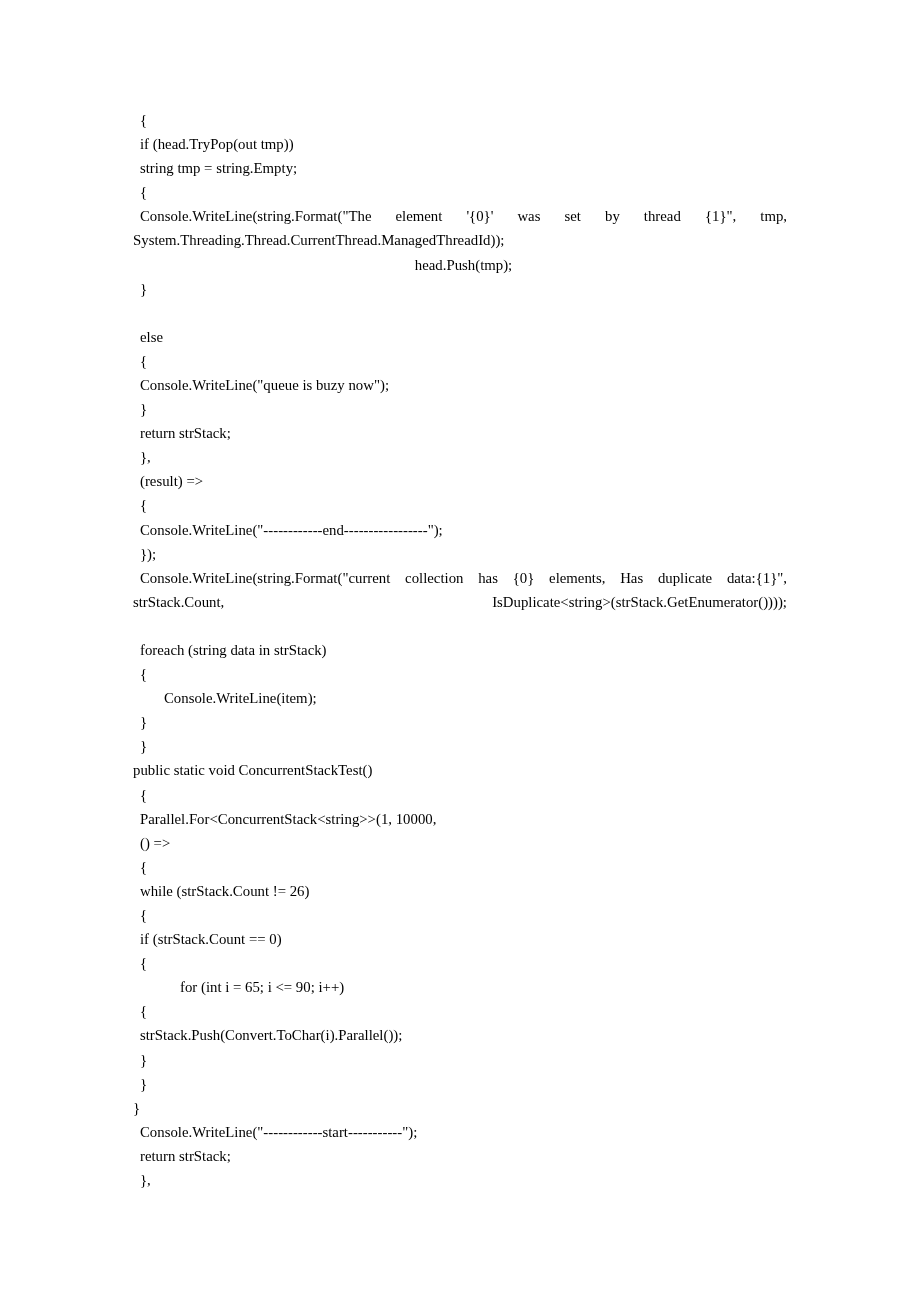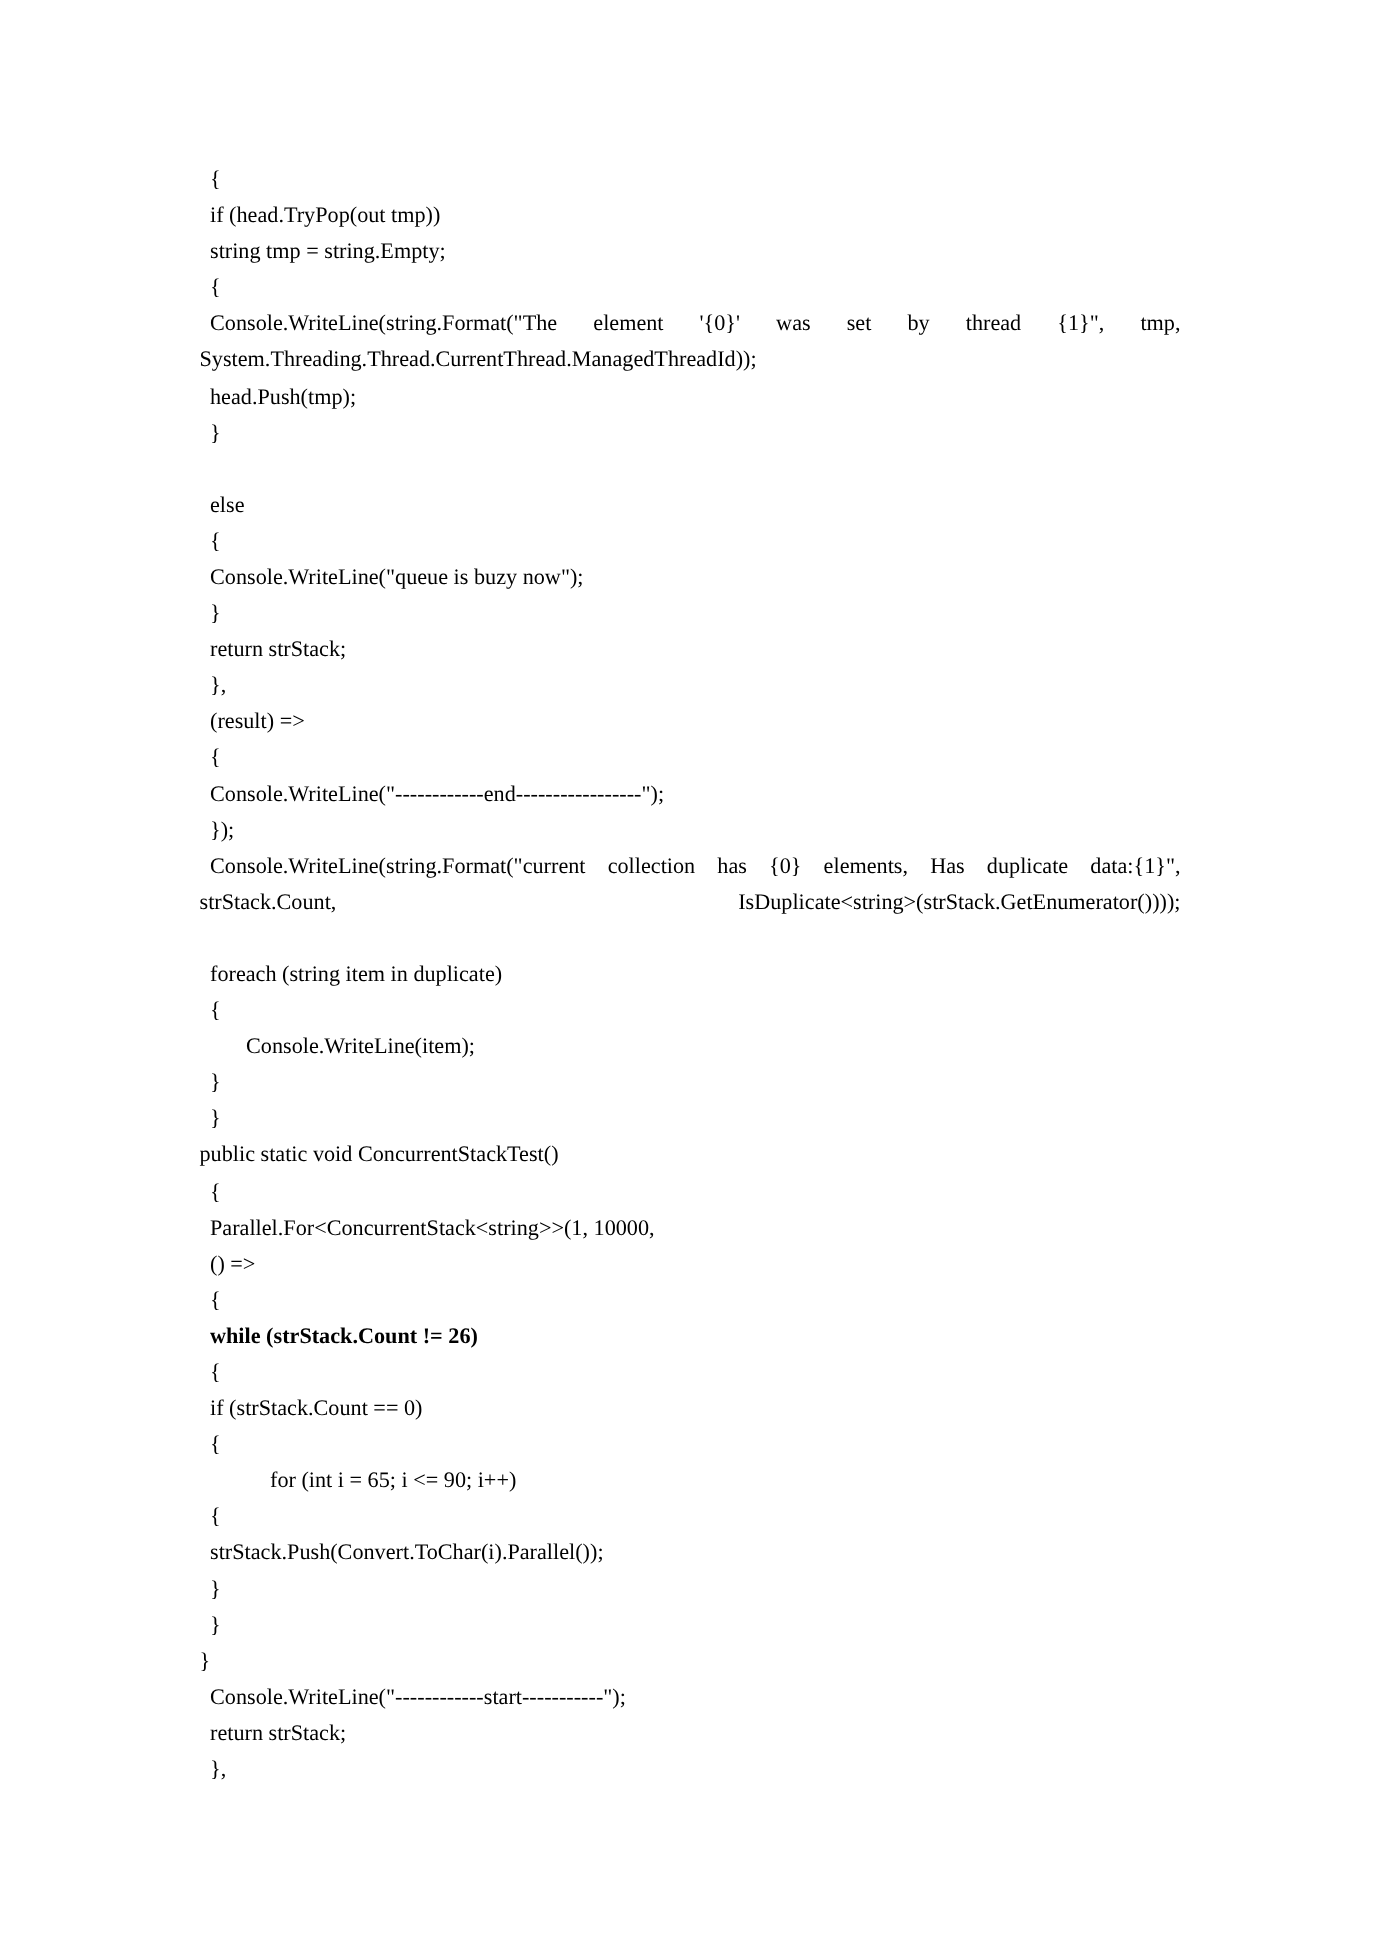--- a/index.html
+++ b/index.html
@@ -51,45 +51,45 @@
 </head>
 <body>
 
 <div id="page">
   <div id="code-block">
       <div class="ln" style="padding-left: 7px;">{</div>
       <div class="ln" style="padding-left: 7px;">if (head.TryPop(out tmp))</div>
       <div class="ln" style="padding-left: 7px;">string tmp = string.Empty;</div>
       <div class="ln" style="padding-left: 7px;">{</div>
       <div class="ln just" style="text-indent: 7px;">Console.WriteLine(string.Format("The element '{0}' was set by thread {1}", tmp, System.Threading.Thread.CurrentThread.ManagedThreadId));</div>
-      <div class="ln" style="padding-left: 7px;">head.Push(tmp);</div>
+      <div class="ln" style="padding-left: 7px; text-align: center;">head.Push(tmp);</div>
       <div class="ln" style="padding-left: 7px;">}</div>
       <div class="ln" style="padding-left: 7px; margin-top: 24px;">else</div>
       <div class="ln" style="padding-left: 7px;">{</div>
       <div class="ln" style="padding-left: 7px;">Console.WriteLine("queue is buzy now");</div>
       <div class="ln" style="padding-left: 7px;">}</div>
       <div class="ln" style="padding-left: 7px;">return strStack;</div>
       <div class="ln" style="padding-left: 7px;">},</div>
       <div class="ln" style="padding-left: 7px;">(result) =&gt;</div>
       <div class="ln" style="padding-left: 7px;">{</div>
       <div class="ln" style="padding-left: 7px;">Console.WriteLine("------------end-----------------");</div>
       <div class="ln" style="padding-left: 7px;">});</div>
       <div class="ln just" style="text-indent: 7px;">Console.WriteLine(string.Format("current collection has {0} elements, Has duplicate data:{1}", strStack.Count, IsDuplicate&lt;string&gt;(strStack.GetEnumerator())));</div>
       <div class="ln blank"></div>
-      <div class="ln" style="padding-left: 7px;">foreach (string item in duplicate)</div>
+      <div class="ln" style="padding-left: 7px;">foreach (string data in strStack)</div>
       <div class="ln" style="padding-left: 7px;">{</div>
       <div class="ln" style="padding-left: 7px; margin-left: 24px;">Console.WriteLine(item);</div>
       <div class="ln" style="padding-left: 7px;">}</div>
       <div class="ln" style="padding-left: 7px;">}</div>
       <div class="ln">public static void ConcurrentStackTest()</div>
       <div class="ln" style="padding-left: 7px;">{</div>
       <div class="ln" style="padding-left: 7px;">Parallel.For&lt;ConcurrentStack&lt;string&gt;&gt;(1, 10000,</div>
       <div class="ln" style="padding-left: 7px;">() =&gt;</div>
       <div class="ln" style="padding-left: 7px;">{</div>
-      <div class="ln" style="padding-left: 7px; font-weight: bold;">while (strStack.Count != 26)</div>
+      <div class="ln" style="padding-left: 7px;">while (strStack.Count != 26)</div>
       <div class="ln" style="padding-left: 7px;">{</div>
       <div class="ln" style="padding-left: 7px;">if (strStack.Count == 0)</div>
       <div class="ln" style="padding-left: 7px;">{</div>
       <div class="ln" style="padding-left: 7px; margin-left: 40px;">for (int i = 65; i &lt;= 90; i++)</div>
       <div class="ln" style="padding-left: 7px;">{</div>
       <div class="ln" style="padding-left: 7px;">strStack.Push(Convert.ToChar(i).Parallel());</div>
       <div class="ln" style="padding-left: 7px;">}</div>
       <div class="ln" style="padding-left: 7px;">}</div>
       <div class="ln">}</div>
       <div class="ln" style="padding-left: 7px;">Console.WriteLine("------------start-----------");</div>

